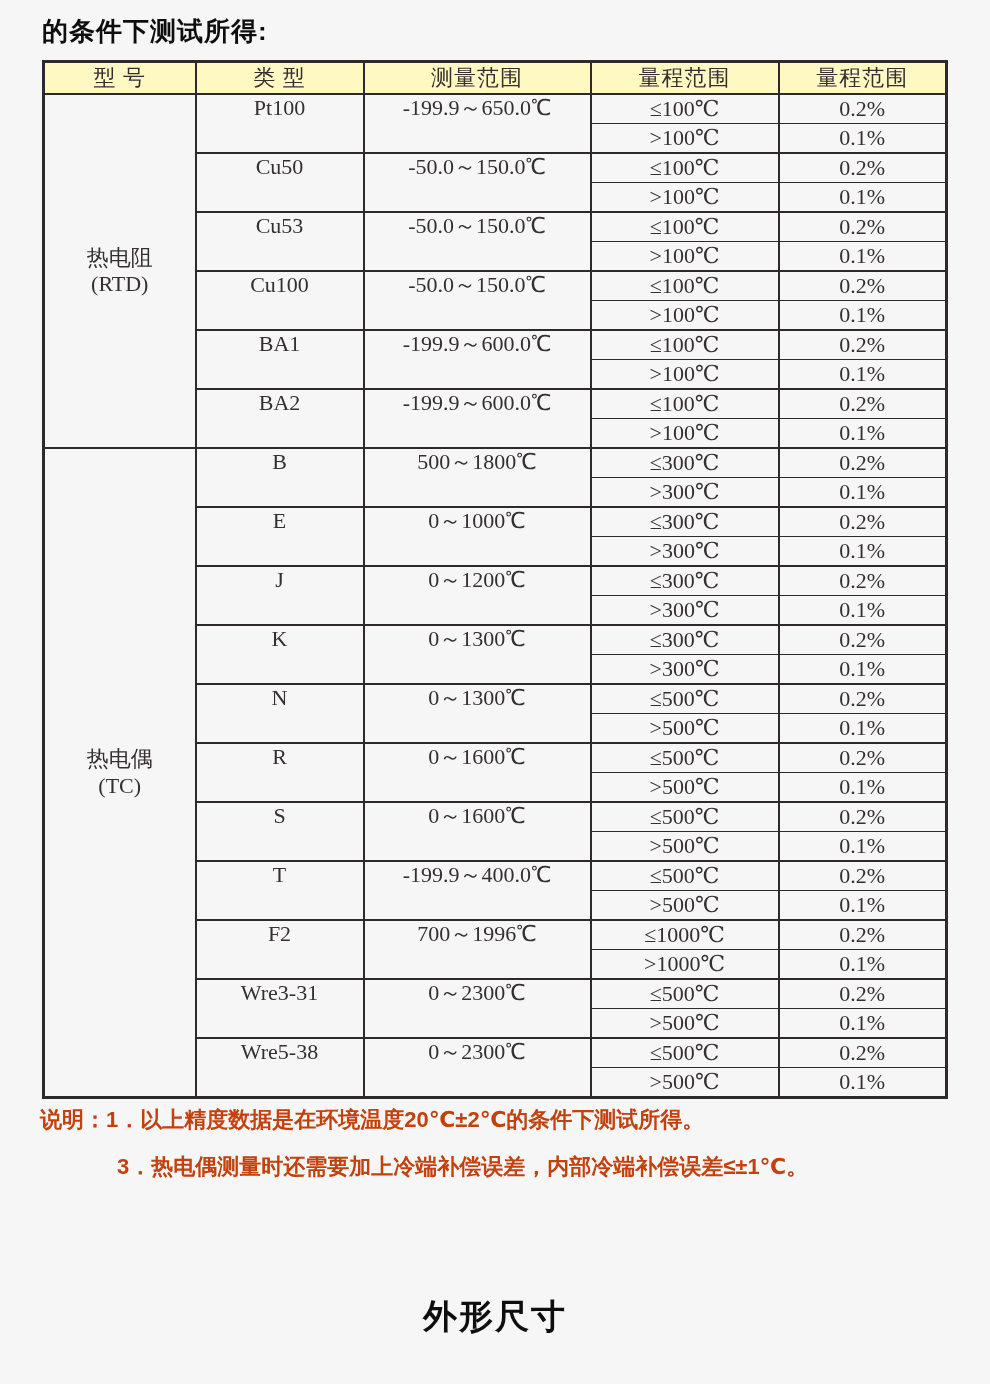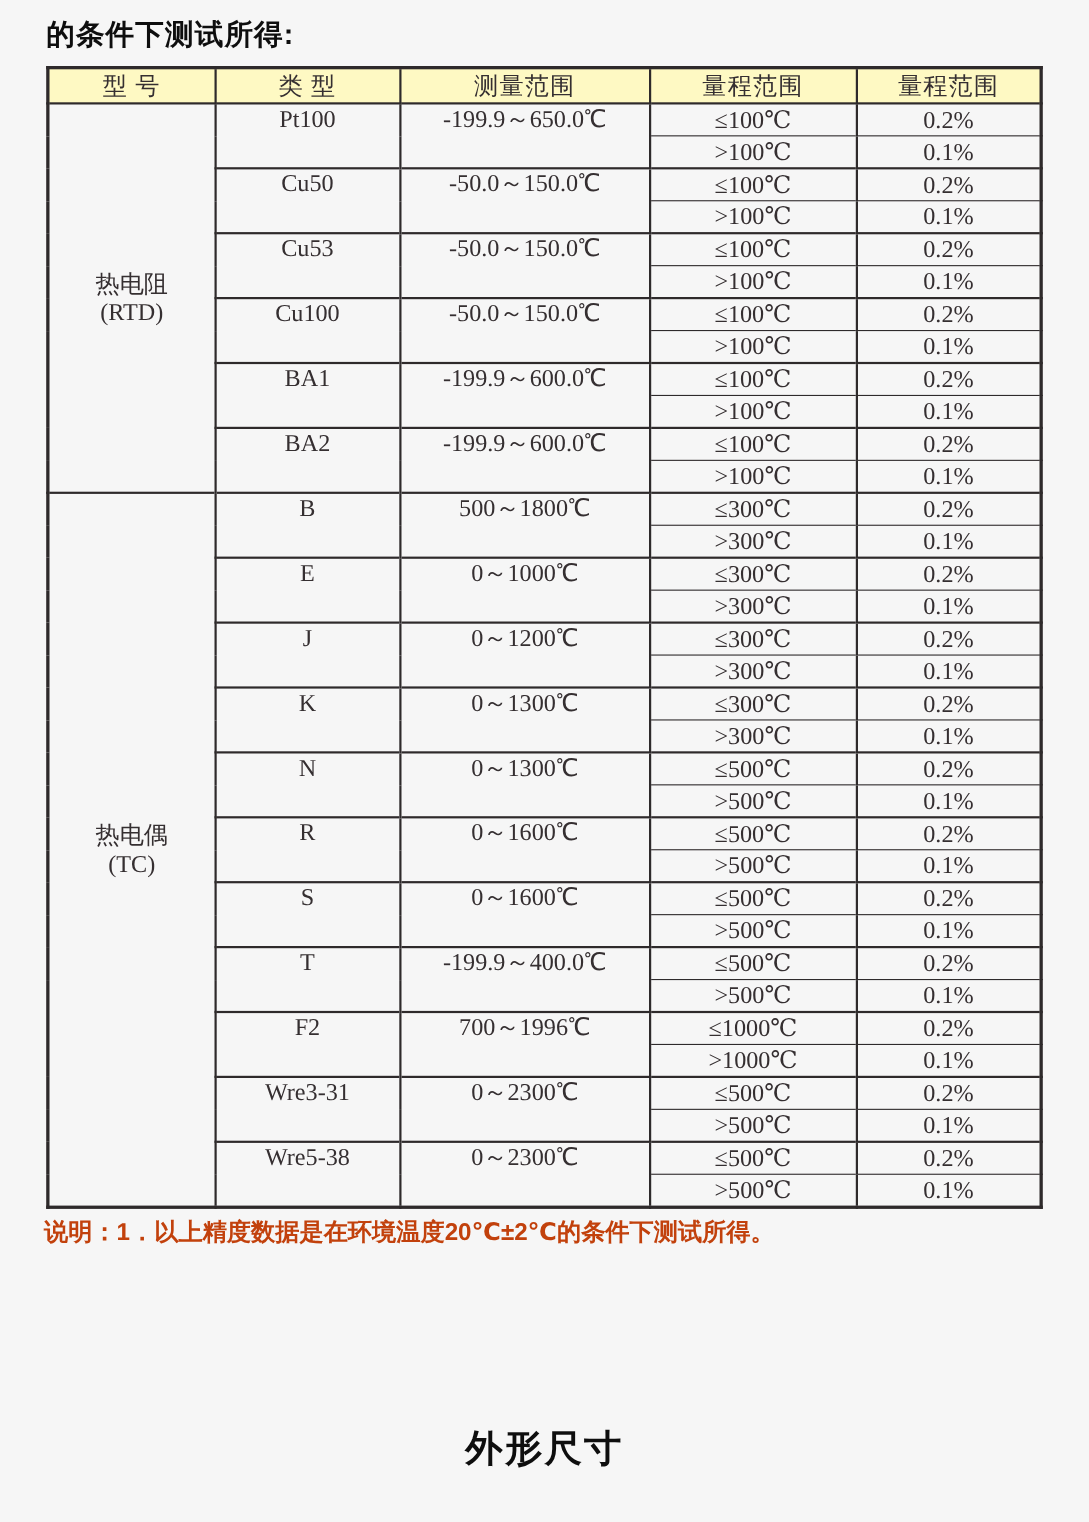--- a/index.html
+++ b/index.html
@@ -275,17 +275,20 @@
             <td class="acc-cell">0.1%</td>
           </tr>
         </tbody>
     </table>
   </div>
 
   <div class="notes">
     <div class="note-line">
       <span>说明：</span><span>1．以上精度数据是在环境温度20℃±2℃的条件下测试所得。</span>
     </div>
+    <div class="note-line indented">
+      <span>3．热电偶测量时还需要加上冷端补偿误差，内部冷端补偿误差≤±1℃。</span>
+    </div>
   </div>
 
   <div class="outline-title">外形尺寸</div>
 
 </div>
 
 </body></html>

